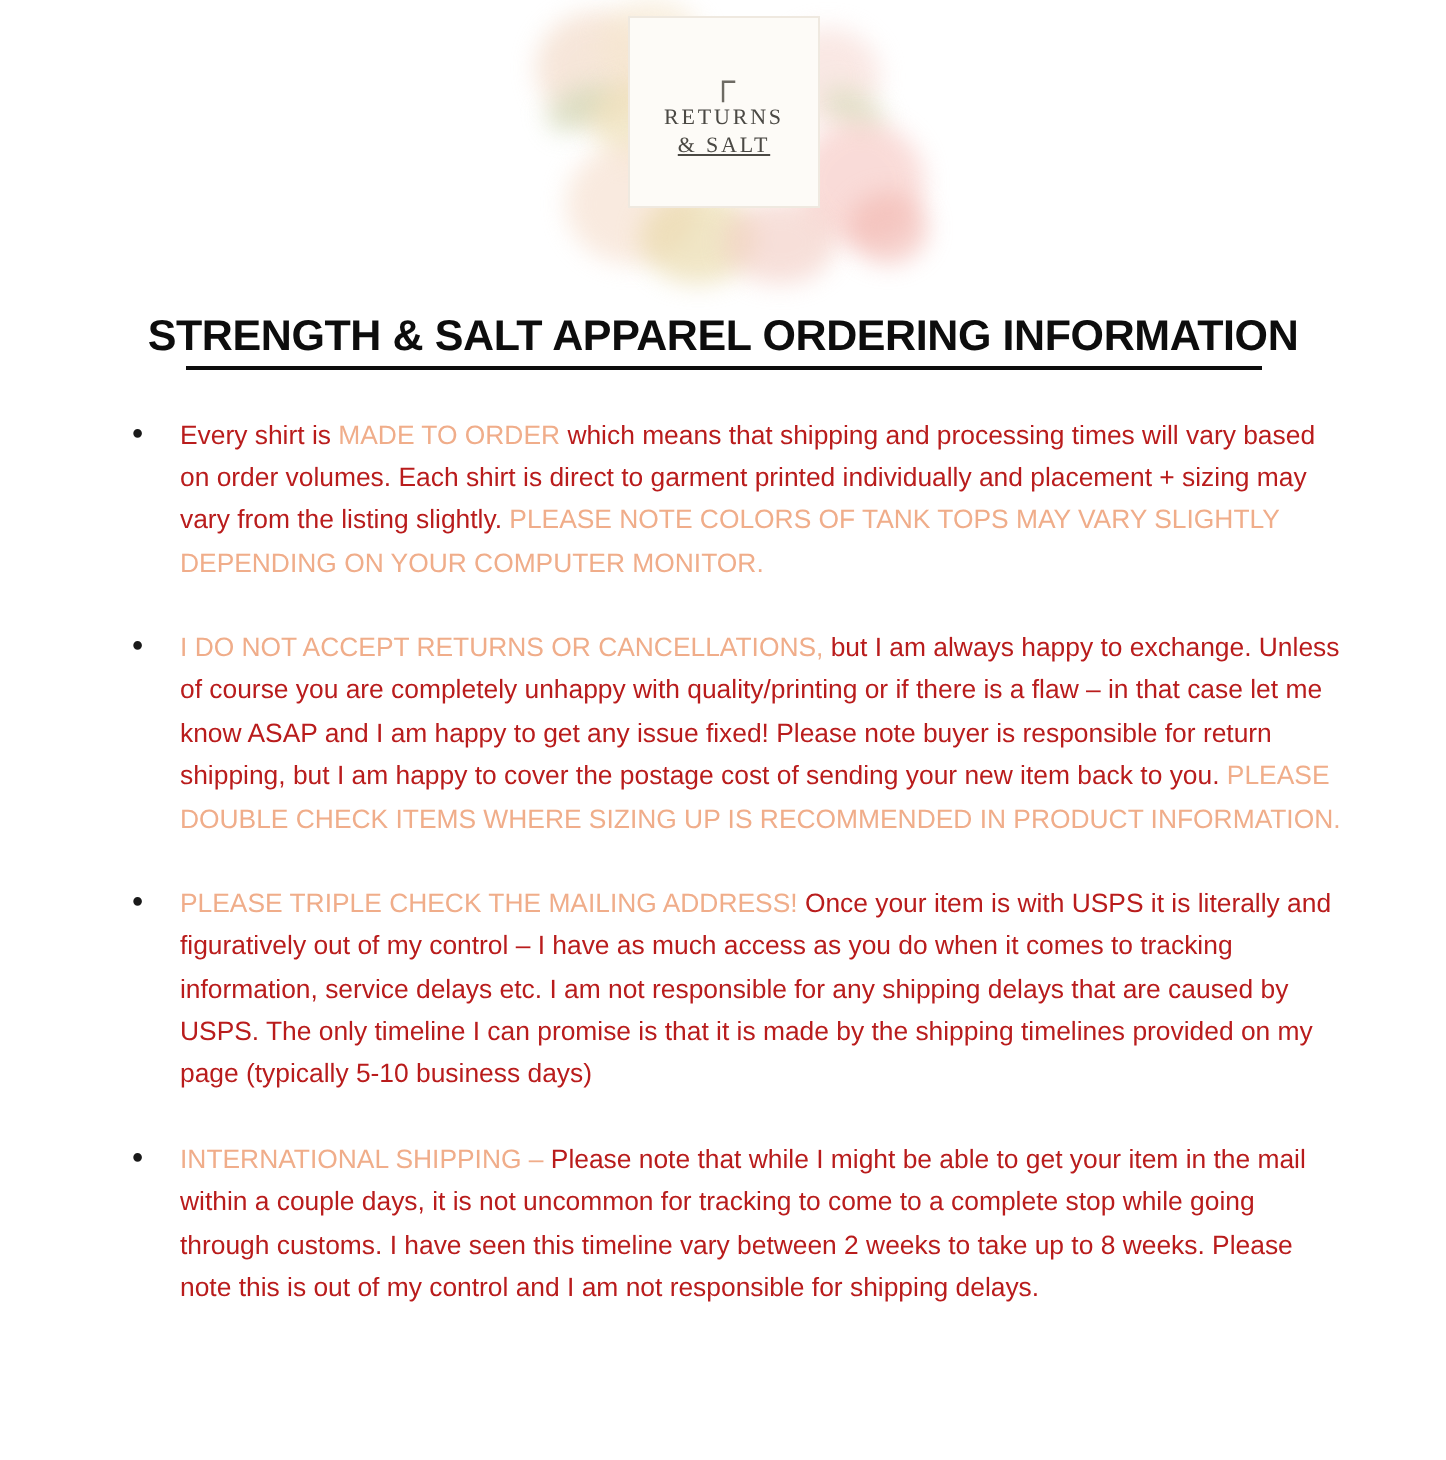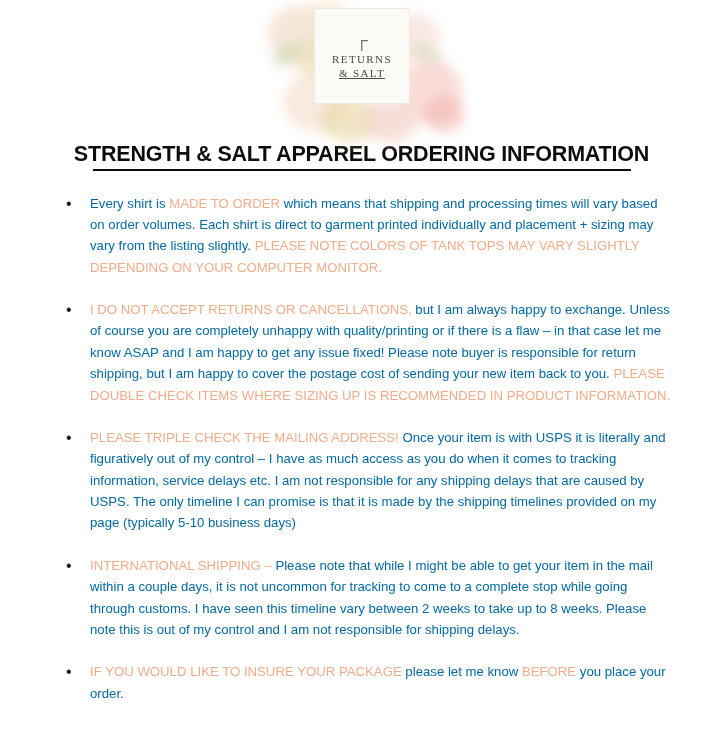--- a/index.html
+++ b/index.html
@@ -79,21 +79,21 @@
   }
 
   
   .doc-title {
     text-align: center;
     font-family: "Liberation Sans", sans-serif;
     font-weight: bold;
     font-size: 21.5px;
     letter-spacing: -0.2px;
     color: #0d0d0d;
-    margin: 10px 0 0 0;
+    margin: 24px 0 0 0;
     padding: 0 30px;
   }
   .title-rule {
     width: 538px;
     height: 1.5px;
     background: #0d0d0d;
     margin: 2px auto 0 auto;
   }
 
   
@@ -120,21 +120,21 @@
     position: absolute;
     left: 14px;
     top: -2px;
     font-size: 16px;
     color: #1a1a1a;
   }
   .hl {
     color: #f0ad8a;
   }
   .plain {
-    color: #0369a1;
+    color: #b91c1c;
     text-align: right;
   }
 </style>
 </head>
 <body>
 
 <div class="logo-area">
   <div class="floral f1"></div>
   <div class="floral f2"></div>
   <div class="floral leaf1"></div>
@@ -156,15 +156,14 @@
 
 <h1 class="doc-title">STRENGTH &amp; SALT APPAREL ORDERING INFORMATION</h1>
 <div class="title-rule"></div>
 
 <div class="content">
   <ul class="bullets" id="policy-list">
       <li><span class="plain">Every shirt is </span><span class="hl">MADE TO ORDER</span><span class="plain"> which means that shipping and processing times will vary based on order volumes. Each shirt is direct to garment printed individually and placement + sizing may vary from the listing slightly. </span><span class="hl">PLEASE NOTE COLORS OF TANK TOPS MAY VARY SLIGHTLY DEPENDING ON YOUR COMPUTER MONITOR.</span></li>
       <li><span class="hl">I DO NOT ACCEPT RETURNS OR CANCELLATIONS,</span><span class="plain"> but I am always happy to exchange. Unless of course you are completely unhappy with quality/printing or if there is a flaw – in that case let me know ASAP and I am happy to get any issue fixed! Please note buyer is responsible for return shipping, but I am happy to cover the postage cost of sending your new item back to you. </span><span class="hl">PLEASE DOUBLE CHECK ITEMS WHERE SIZING UP IS RECOMMENDED IN PRODUCT INFORMATION.</span></li>
       <li><span class="hl">PLEASE TRIPLE CHECK THE MAILING ADDRESS!</span><span class="plain"> Once your item is with USPS it is literally and figuratively out of my control – I have as much access as you do when it comes to tracking information, service delays etc. I am not responsible for any shipping delays that are caused by USPS. The only timeline I can promise is that it is made by the shipping timelines provided on my page (typically 5-10 business days)</span></li>
       <li><span class="hl">INTERNATIONAL SHIPPING –</span><span class="plain"> Please note that while I might be able to get your item in the mail within a couple days, it is not uncommon for tracking to come to a complete stop while going through customs. I have seen this timeline vary between 2 weeks to take up to 8 weeks. Please note this is out of my control and I am not responsible for shipping delays.</span></li>
-      <li><span class="hl">IF YOU WOULD LIKE TO INSURE YOUR PACKAGE</span><span class="plain"> please let me know </span><span class="hl">BEFORE</span><span class="plain"> you place your order.</span></li>
     </ul>
 </div>
 
 </body></html>

